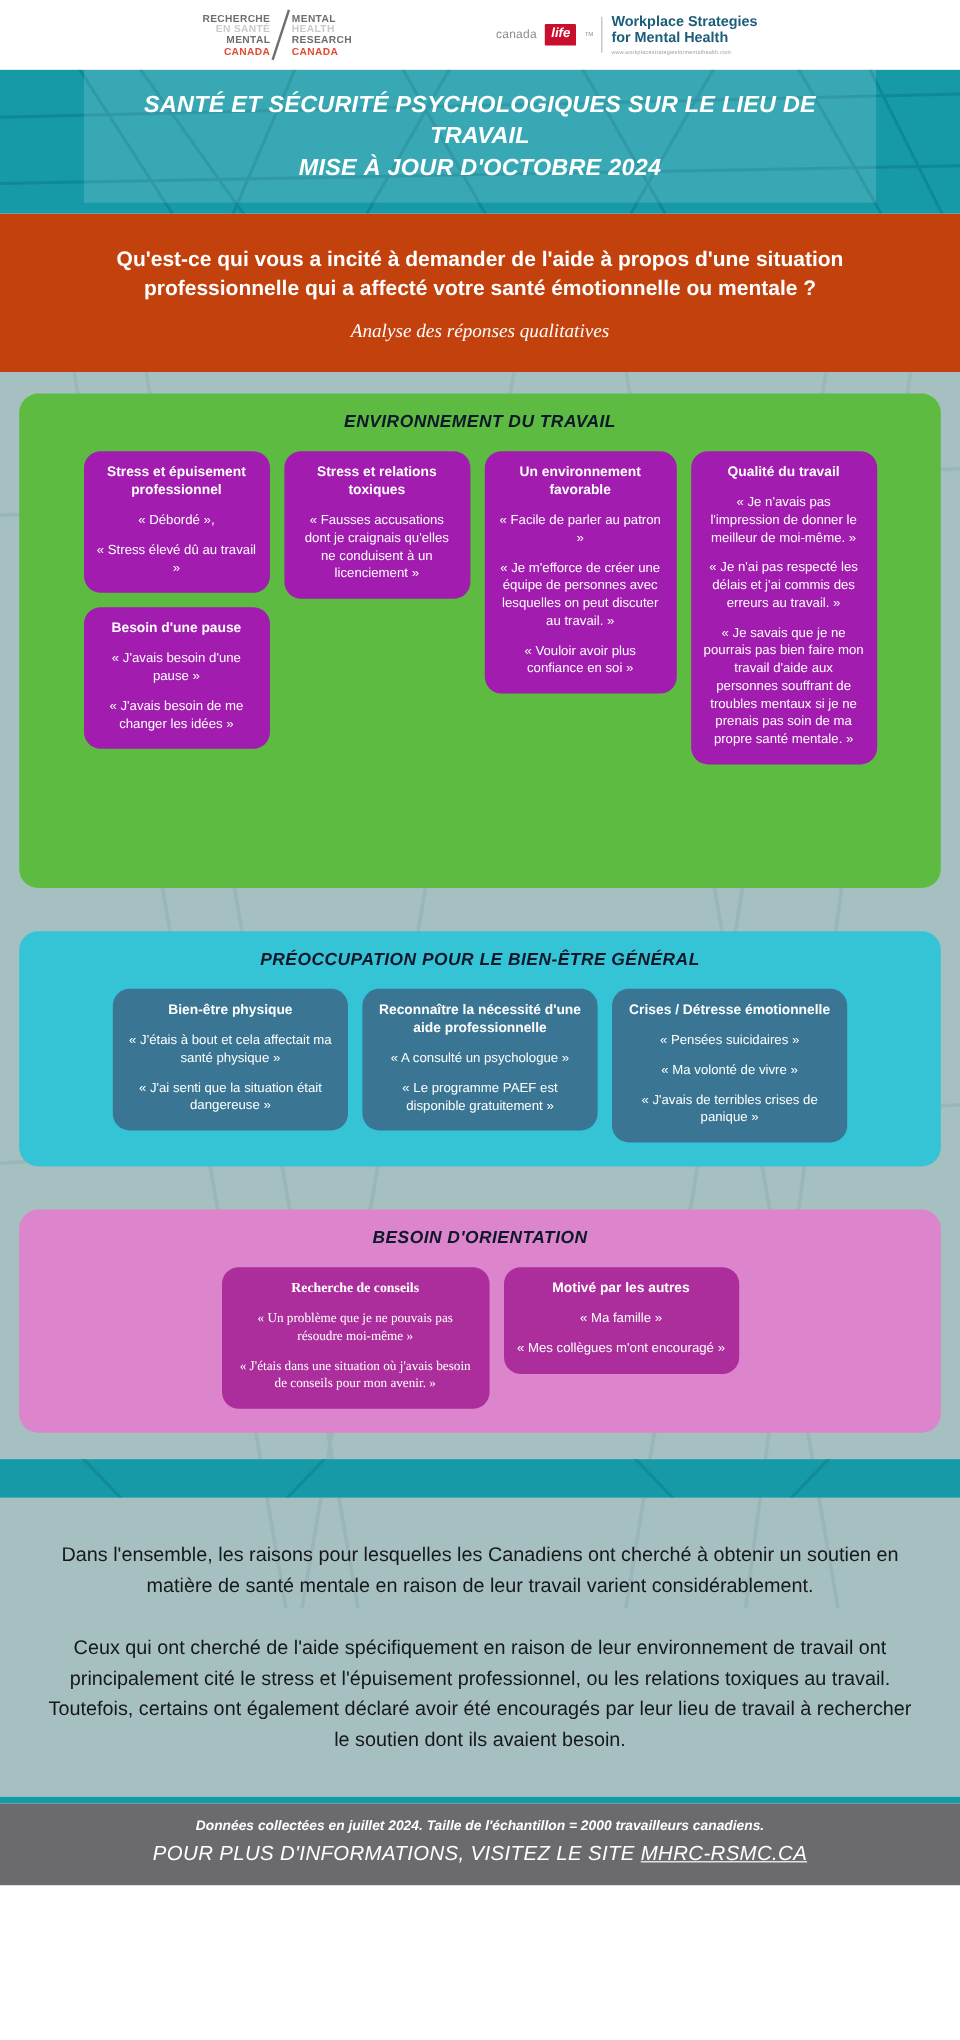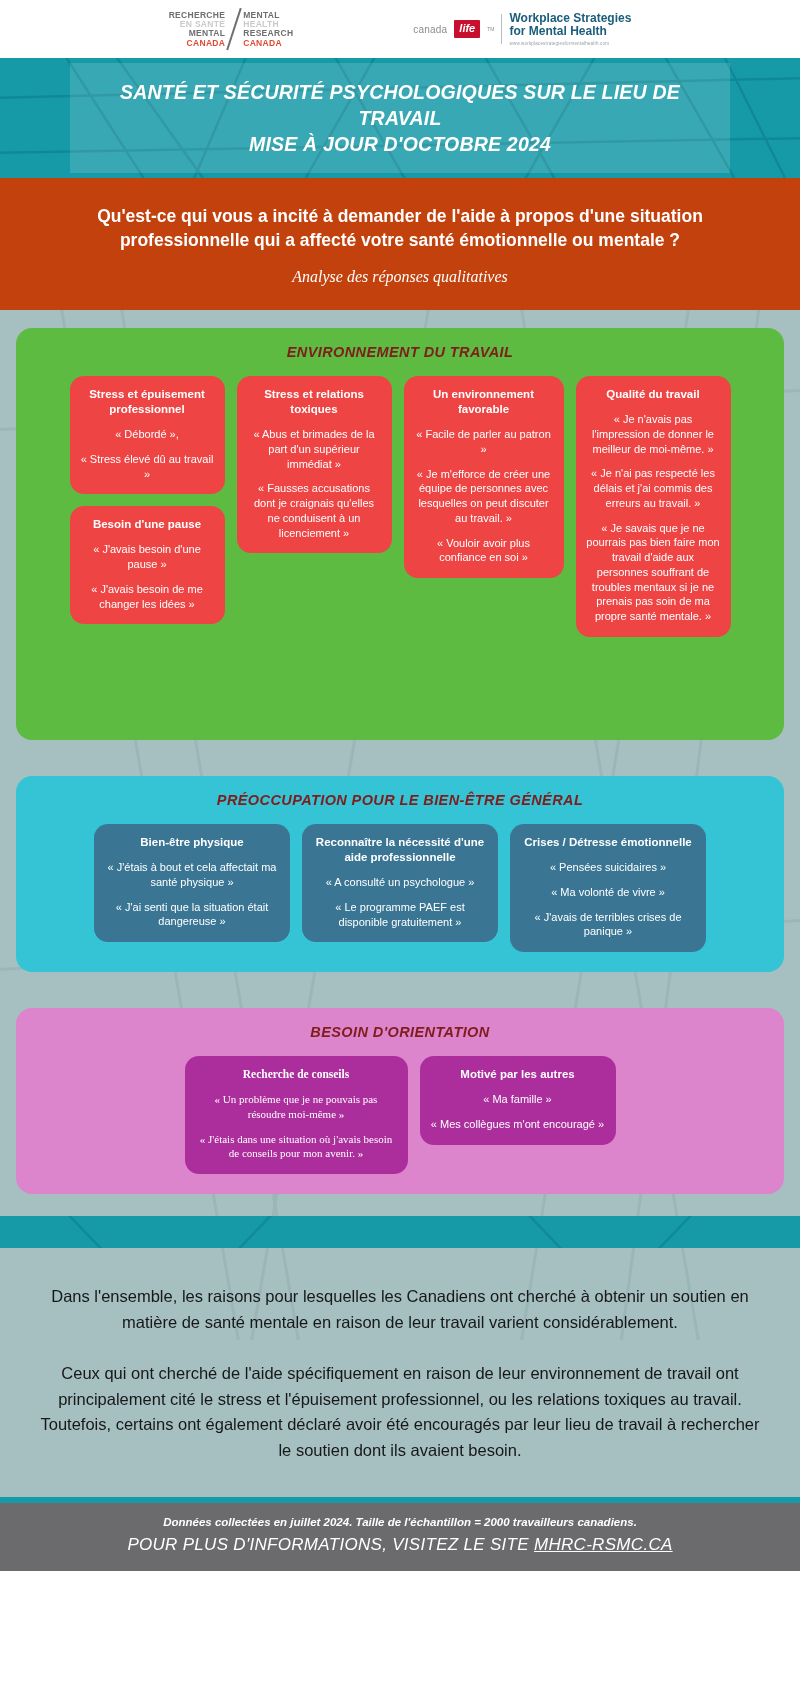--- a/index.html
+++ b/index.html
@@ -72,21 +72,21 @@
     color:#1b5d7a; font-size: 12px; font-weight: 600; white-space: nowrap;
   }
   .logo-cl .wsmh .url { color:#9aa0a3; font-size: 4.5px; margin-top:3px; letter-spacing:.2px;}
 
   
   .hero {
     height: 120px;
     background: #179aa8;
     position: relative;
     overflow: hidden;
-    display: flex; align-items: center; justify-content: center;
+    display: flex; align-items: flex-start; justify-content: center;
   }
   .hero .lines, .body-bg .lines, .tealstrip .lines {
     position: absolute; inset: 0; pointer-events: none;
   }
   .hero .title-plate {
     position: relative; z-index: 2;
     width: 660px;
     background: rgba(255,255,255,0.14);
     padding: 16px 20px;
     text-align: center;
@@ -119,40 +119,40 @@
 
   .panel {
     position: relative; z-index: 2;
     margin: 0 16px 0 16px;
     border-radius: 16px;
     padding: 16px 14px 20px 14px;
   }
   .panel-title {
     text-align: center;
     font-style: italic; font-weight: bold;
-    color: #7f1d1d;
+    color: #0f172a;
     letter-spacing: 0.4px;
     font-size: 14.5px;
     margin-bottom: 16px;
   }
 
   .panel-green { background: #5cbb40; min-height: 412px; }
   .panel-blue  { background: #35c3d6; }
   .panel-pink  { background: #dd85cc; }
 
   .cards { display: flex; gap: 12px; align-items: flex-start; justify-content: center; }
   .col { display: flex; flex-direction: column; gap: 12px; }
 
   .card {
     border-radius: 14px;
     padding: 11px 10px 13px 10px;
     text-align: center;
     color: #ffffff;
   }
-  .card-green { background: #ef4444; }
+  .card-green { background: #a21caf; }
   .card-blue  { background: #3a7694; }
   .card-pink  { background: #ac2e9c; }
 
   .card h3 {
     font-size: 11.5px; font-weight: bold; line-height: 1.3;
     margin-bottom: 10px;
   }
   .card .quote {
     font-size: 11px; line-height: 1.34; margin: 10px 0 0 0;
     font-weight: 400;
@@ -299,21 +299,20 @@
         <div class="card card-green">
           <h3>Besoin d'une pause</h3>
           <p class="quote">« J'avais besoin d'une pause »</p>
           <p class="quote">« J'avais besoin de me changer les idées »</p>
         </div>
       </div>
 
       <div class="col g-c2">
         <div class="card card-green">
           <h3>Stress et relations toxiques</h3>
-          <p class="quote">« Abus et brimades de la part d'un supérieur immédiat »</p>
           <p class="quote">« Fausses accusations dont je craignais qu'elles ne conduisent à un licenciement »</p>
         </div>
       </div>
 
       <div class="col g-c3">
         <div class="card card-green">
           <h3>Un environnement favorable</h3>
           <p class="quote">« Facile de parler au patron »</p>
           <p class="quote">« Je m'efforce de créer une équipe de personnes avec lesquelles on peut discuter au travail. »</p>
           <p class="quote">« Vouloir avoir plus confiance en soi »</p>

